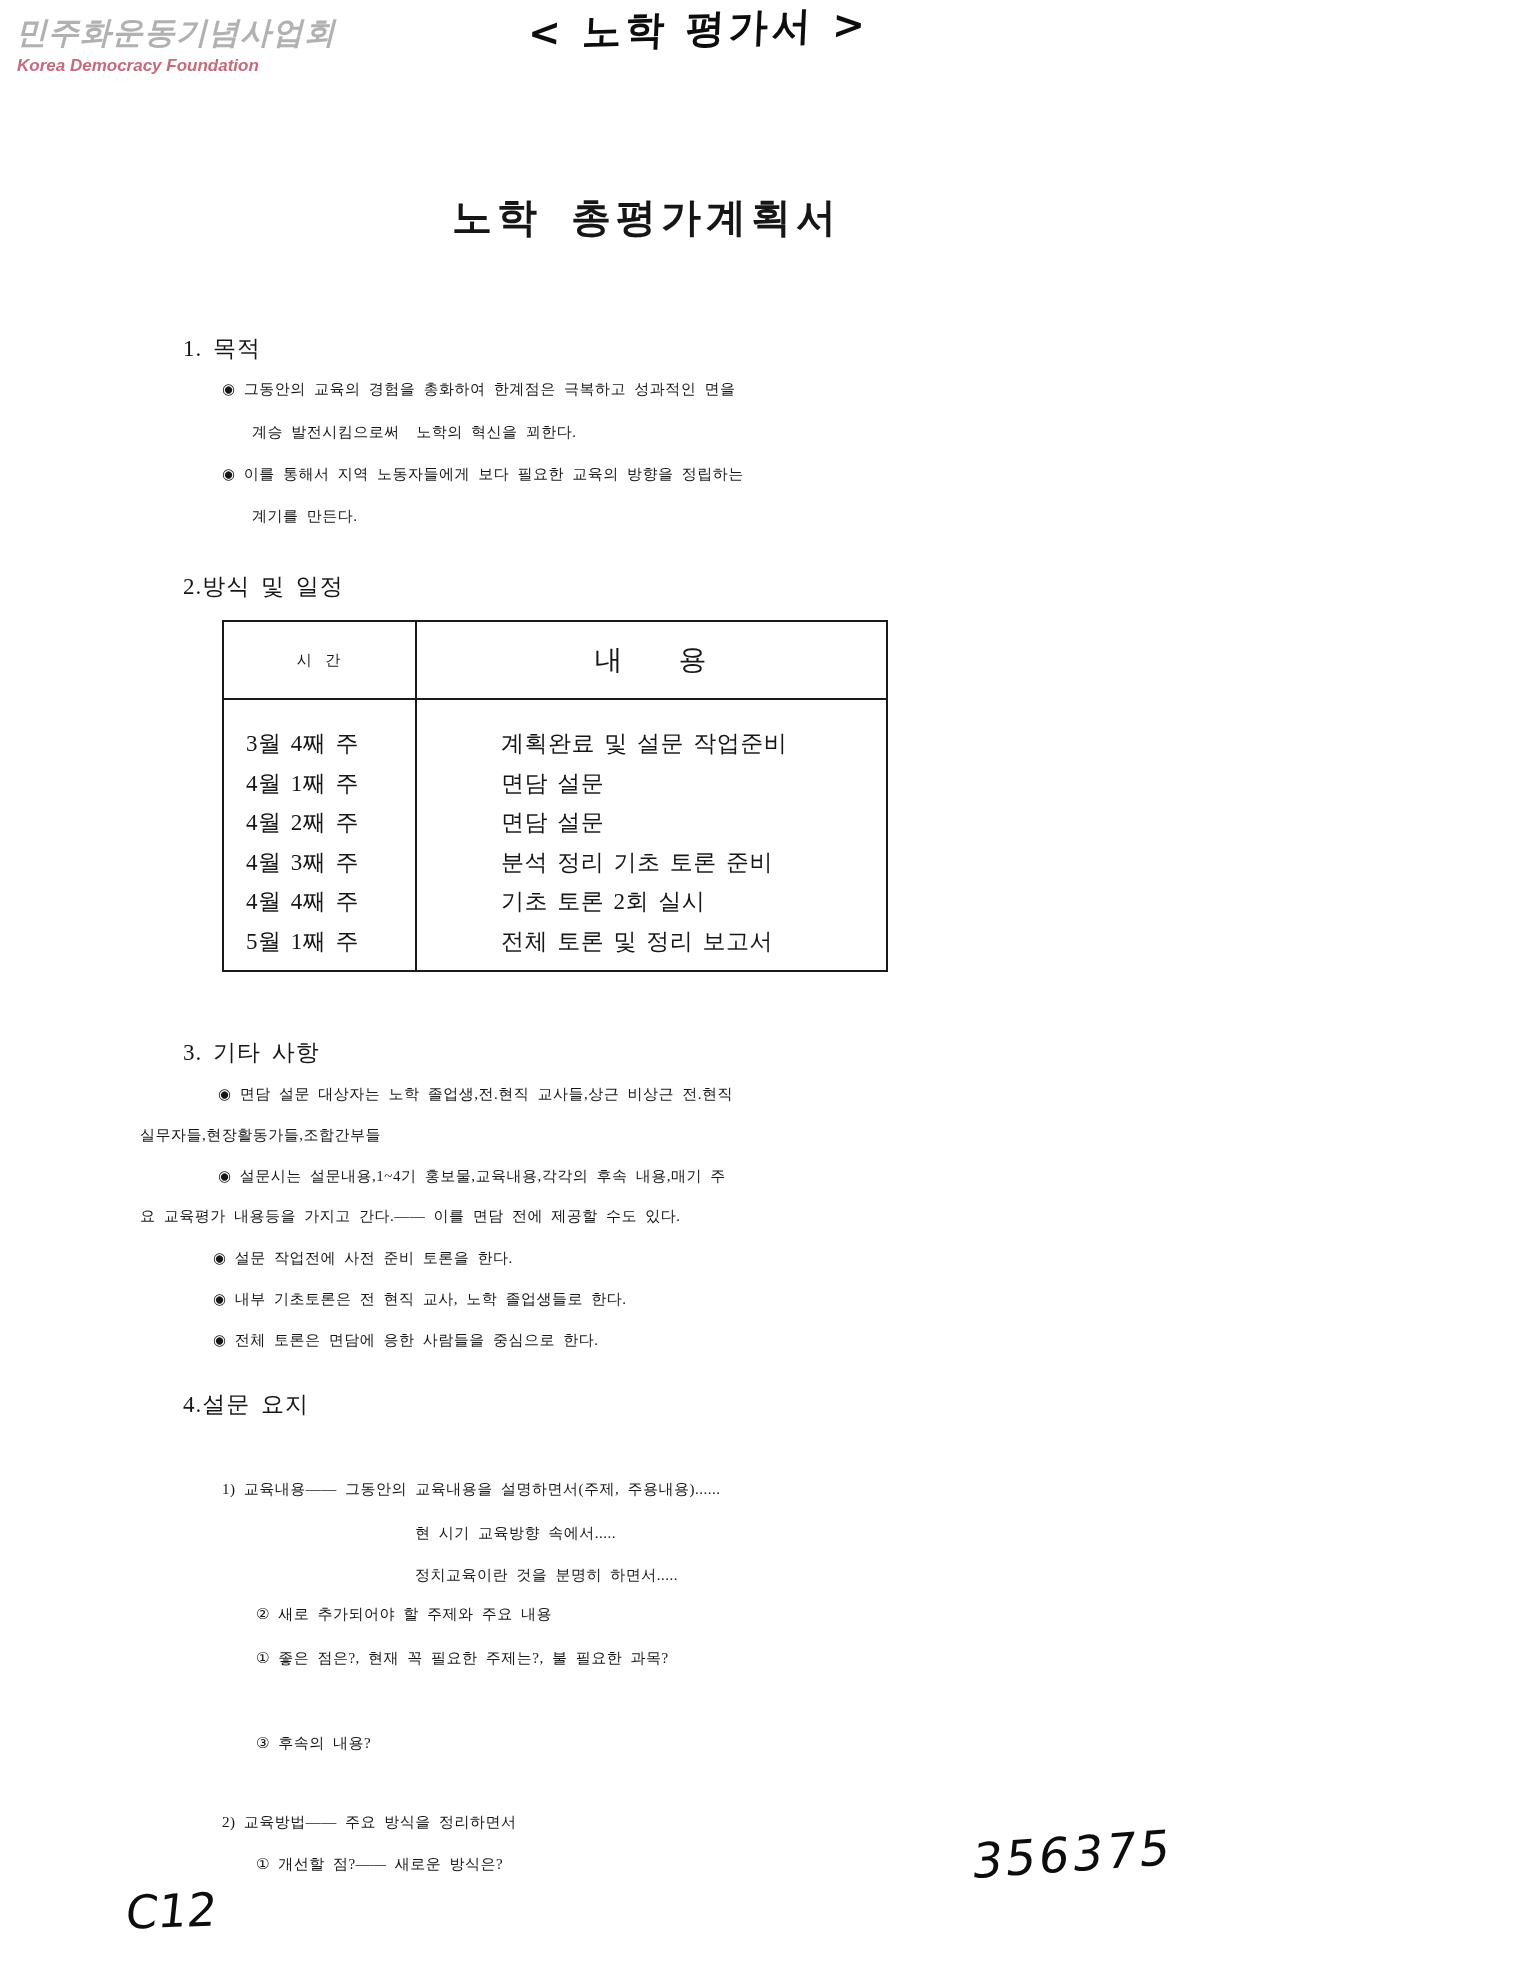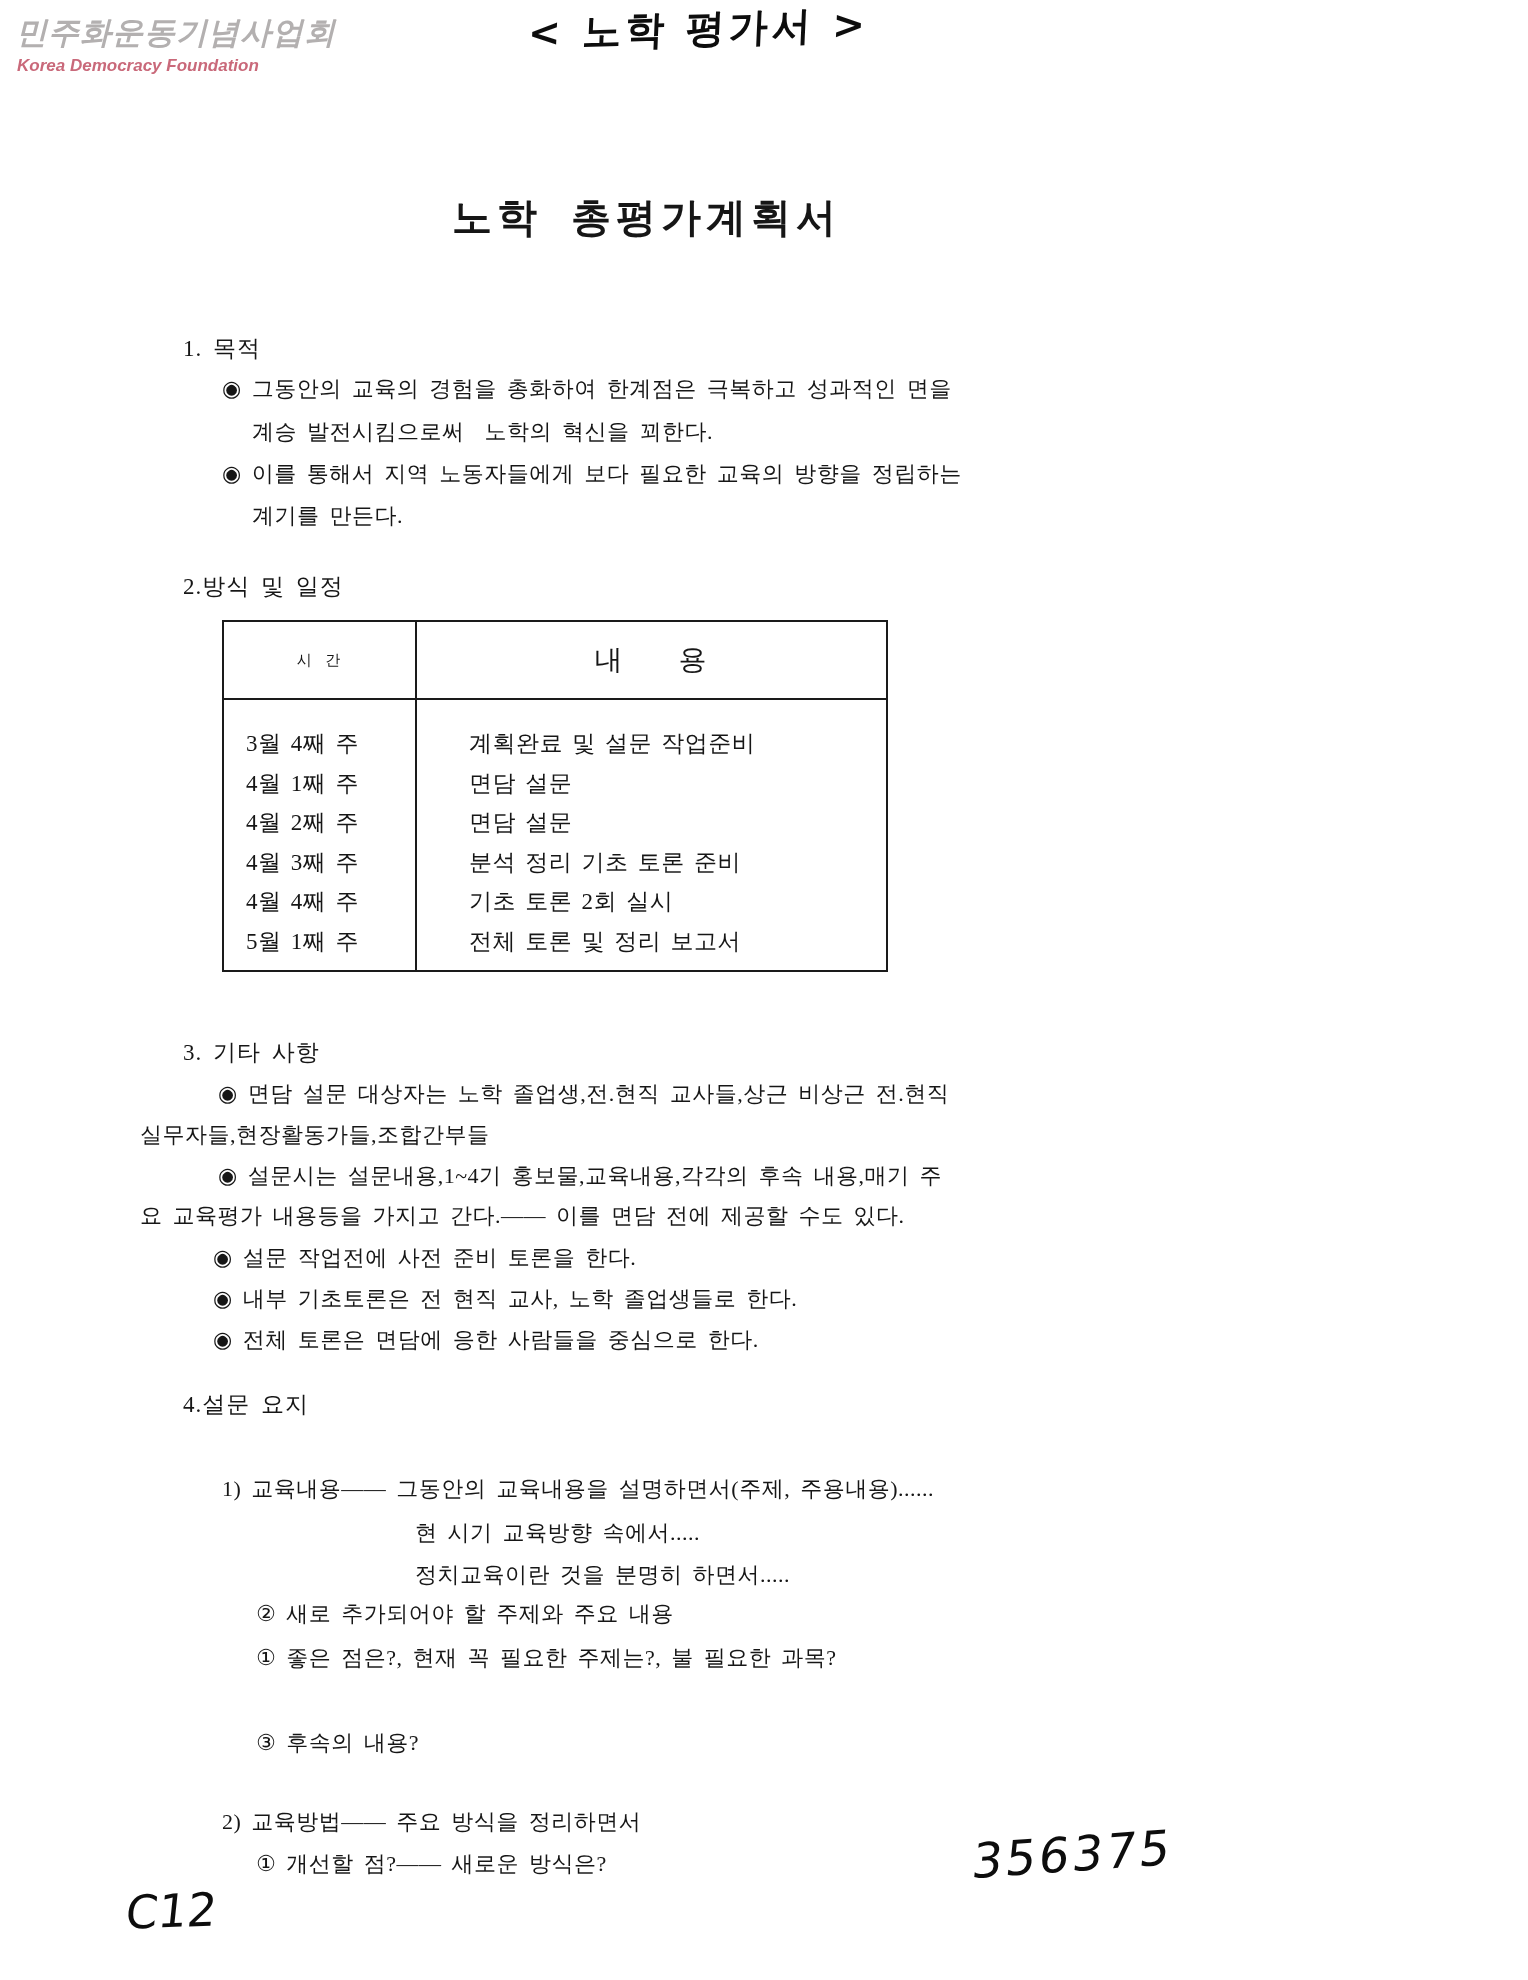--- a/index.html
+++ b/index.html
@@ -3,21 +3,21 @@
 <meta charset="utf-8">
 <style>
   html,body{margin:0;padding:0;}
   body{
     width:1528px;height:1980px;position:relative;background:#ffffff;
     font-family:"Liberation Serif","DejaVu Serif","DejaVu Sans",serif;
     color:#161616;overflow:hidden;
   }
   .abs{position:absolute;white-space:pre;}
   
-  .line{font-size:22px;letter-spacing:0.5px;word-spacing:4px;line-height:30px;}
+  .line{font-size:15px;letter-spacing:0.5px;word-spacing:4px;line-height:30px;}
   .heading{font-size:23px;letter-spacing:1px;word-spacing:4px;}
   .doc-title{font-size:40px;font-weight:bold;letter-spacing:5px;word-spacing:14px;}
   
   .logo-kr{font-size:31px;font-weight:bold;font-style:italic;color:#b3b0b0;
            font-family:"DejaVu Sans","Liberation Sans",sans-serif;letter-spacing:1px;}
   .logo-en{font-size:17px;font-weight:bold;font-style:italic;color:#c9697a;
            font-family:"Liberation Sans","DejaVu Sans",sans-serif;letter-spacing:0px;}
   
   .hand{font-family:"DejaVu Sans","Liberation Sans",sans-serif;font-weight:bold;color:#0d0d0d;}
   .hand-header{font-size:39px;transform:rotate(-1.5deg) skewX(-4deg);letter-spacing:4px;}
@@ -30,21 +30,21 @@
   }
   .t-header{display:flex;height:78px;border-bottom:2px solid #1a1a1a;box-sizing:border-box;}
   .t-h1{width:193px;border-right:2px solid #1a1a1a;box-sizing:border-box;
         display:flex;align-items:center;justify-content:center;
         font-size:15px;letter-spacing:2px;white-space:pre;}
   .t-h2{flex:1;display:flex;align-items:center;justify-content:center;
         font-size:28px;letter-spacing:2px;white-space:pre;}
   .t-body{display:flex;height:270px;}
   .t-col1{width:193px;border-right:2px solid #1a1a1a;box-sizing:border-box;
           padding:24px 0 8px 22px;}
-  .t-col2{flex:1;padding:24px 8px 0 52px;}
+  .t-col2{flex:1;padding:24px 8px 0 52px;margin-left:32px;}
   .t-cell{font-size:23px;line-height:39.5px;white-space:pre;letter-spacing:0.5px;word-spacing:3px;}
 </style>
 </head>
 <body>
 
 <div class="abs logo-kr" style="left:16px;top:12px;">민주화운동기념사업회</div>
 <div class="abs logo-en" style="left:17px;top:56px;">Korea Democracy Foundation</div>
 
 <div class="abs hand hand-header" style="left:528px;top:2px;">&lt; 노학 평가서 &gt;</div>
 

